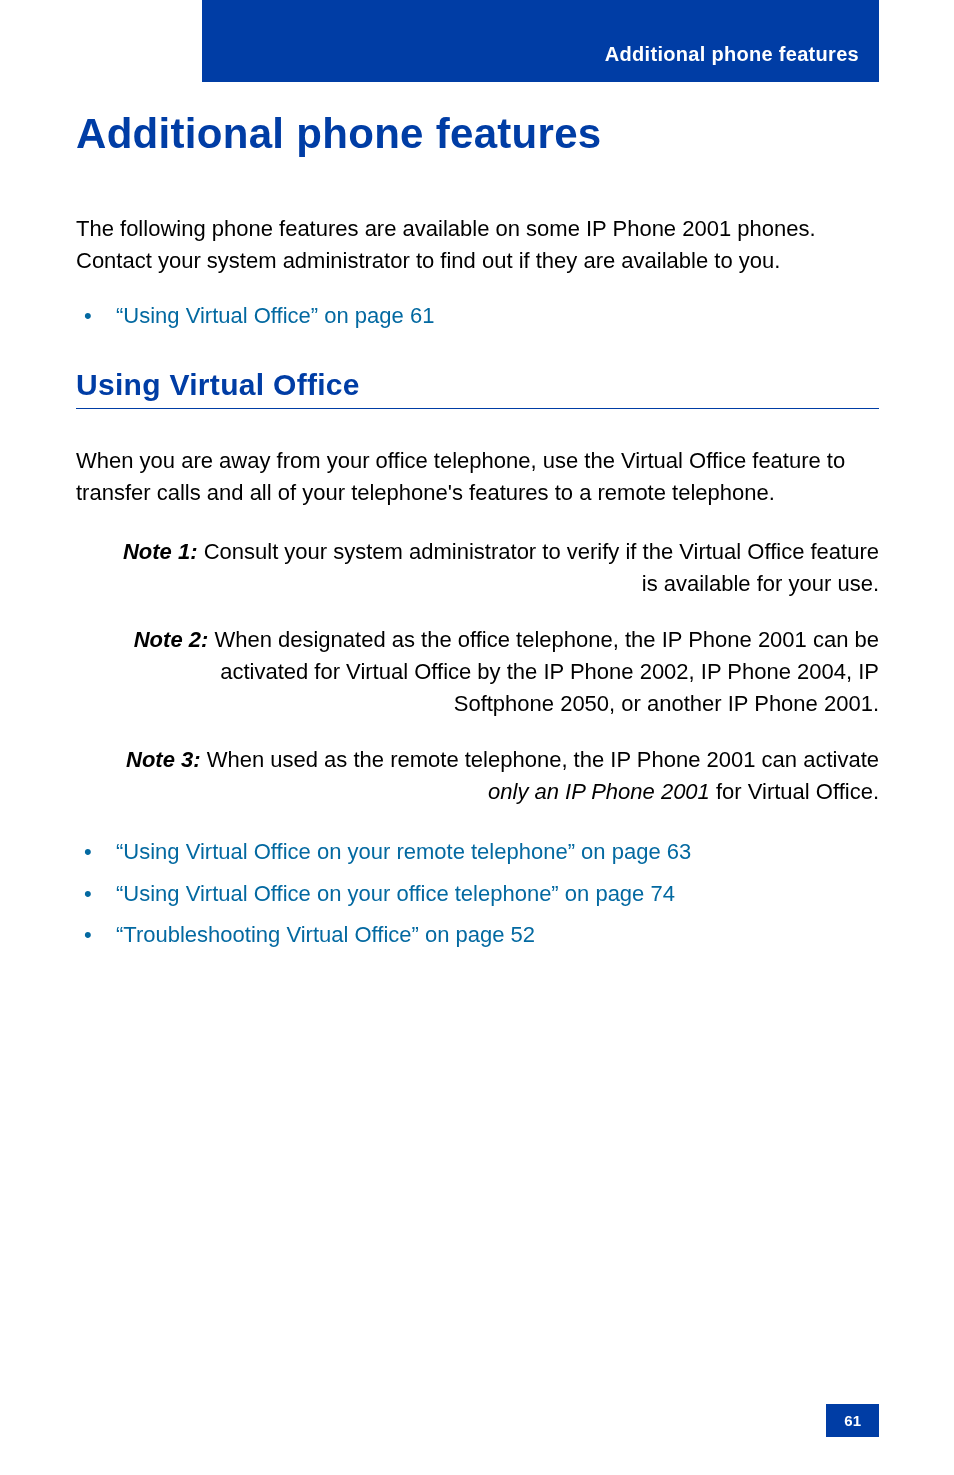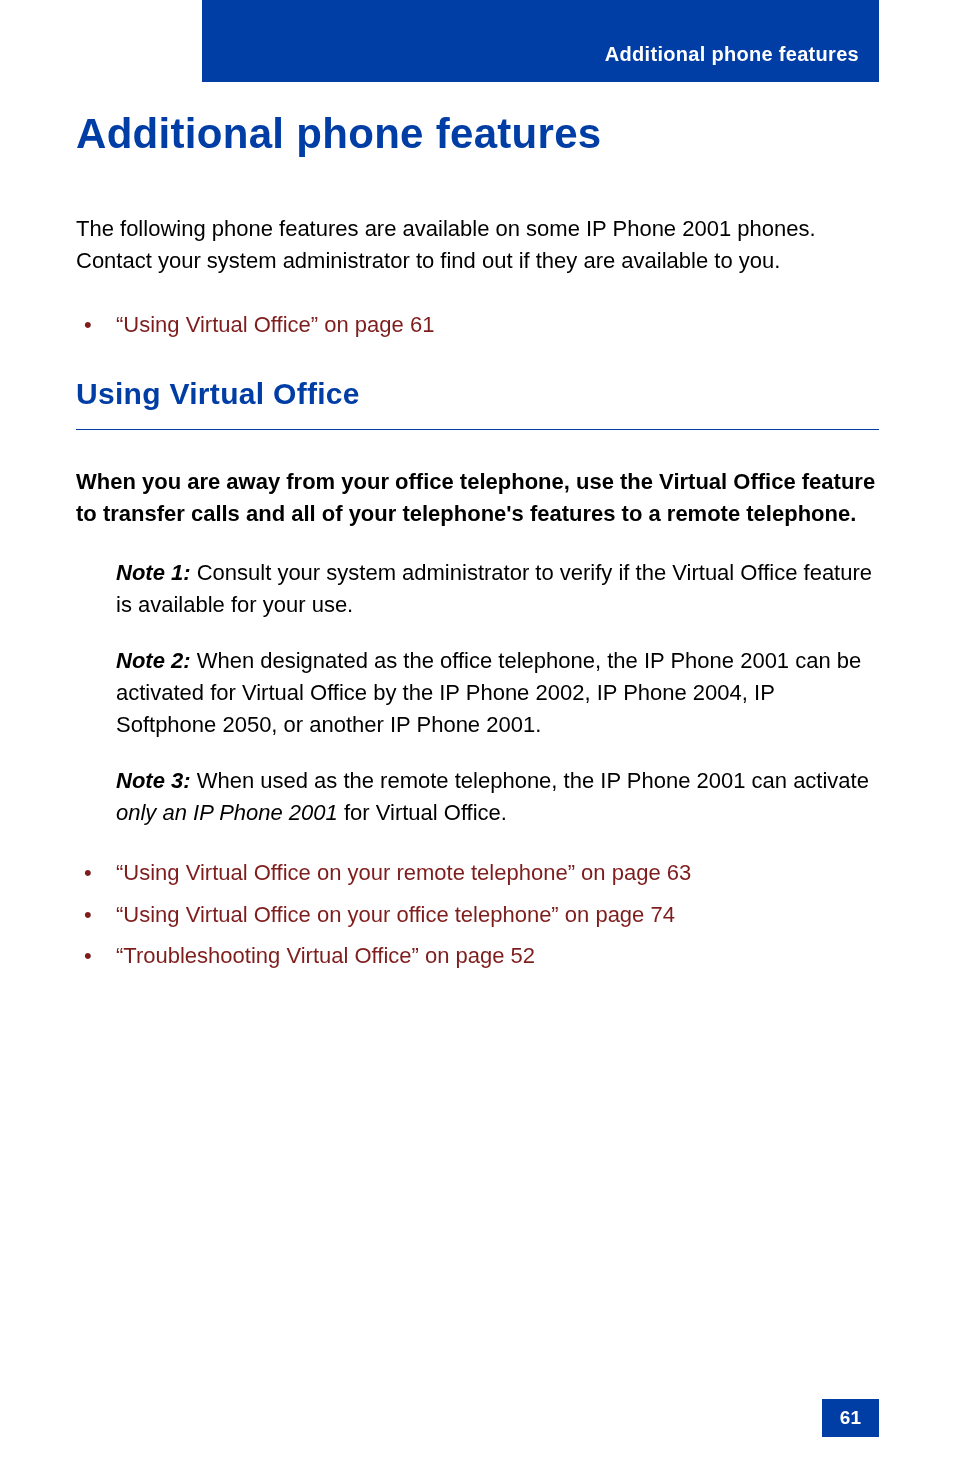--- a/index.html
+++ b/index.html
@@ -47,85 +47,85 @@
       color: #003da5;
       font-family: Arial, Helvetica, sans-serif;
       font-weight: bold;
       font-size: 42px;
       margin-bottom: 55px;
       letter-spacing: 0.3px;
     }
     .intro {
       font-size: 22px;
       line-height: 1.45;
-      margin-bottom: 32px;
+      margin-bottom: 23px;
       color: #000;
     }
     ul.bullets {
       list-style: none;
       margin-bottom: 36px;
     }
     ul.bullets li {
       font-size: 22px;
       line-height: 1.45;
       padding-left: 40px;
       position: relative;
       margin-bottom: 10px;
-      color: #7f1d1d;
+      color: #0369a1;
     }
     ul.bullets li::before {
       content: "•";
       position: absolute;
       left: 8px;
       top: 0;
       font-size: 22px;
     }
     h2 {
       color: #003da5;
       font-family: Arial, Helvetica, sans-serif;
       font-weight: bold;
       font-size: 30px;
       border-bottom: 1.5px solid #003da5;
-      padding-bottom: 18px;
+      padding-bottom: 6px;
       margin-bottom: 36px;
       letter-spacing: 0.3px;
     }
     .para {
       font-size: 22px;
       line-height: 1.45;
       margin-bottom: 28px;
       color: #000;
-      font-weight: bold;
     }
     .notes {
       margin-left: 40px;
       margin-bottom: 28px;
     }
     .note {
       font-size: 22px;
       line-height: 1.45;
       margin-bottom: 24px;
       color: #000;
+      text-align: right;
     }
     .note-label {
       font-weight: bold;
       font-style: italic;
     }
     .emph {
       font-weight: normal;
       font-style: italic;
     }
     .page-num-box {
       position: absolute;
       right: 75px;
       bottom: 38px;
       background: #003da5;
       color: #fff;
       font-weight: bold;
-      font-size: 19px;
+      font-size: 15px;
       padding: 8px 18px;
     }
   </style>
 </head>
 <body>
 
 <div class="left-bar"></div>
 <div class="header-bar">
   <span class="header-text">Additional phone features</span>
 </div>

